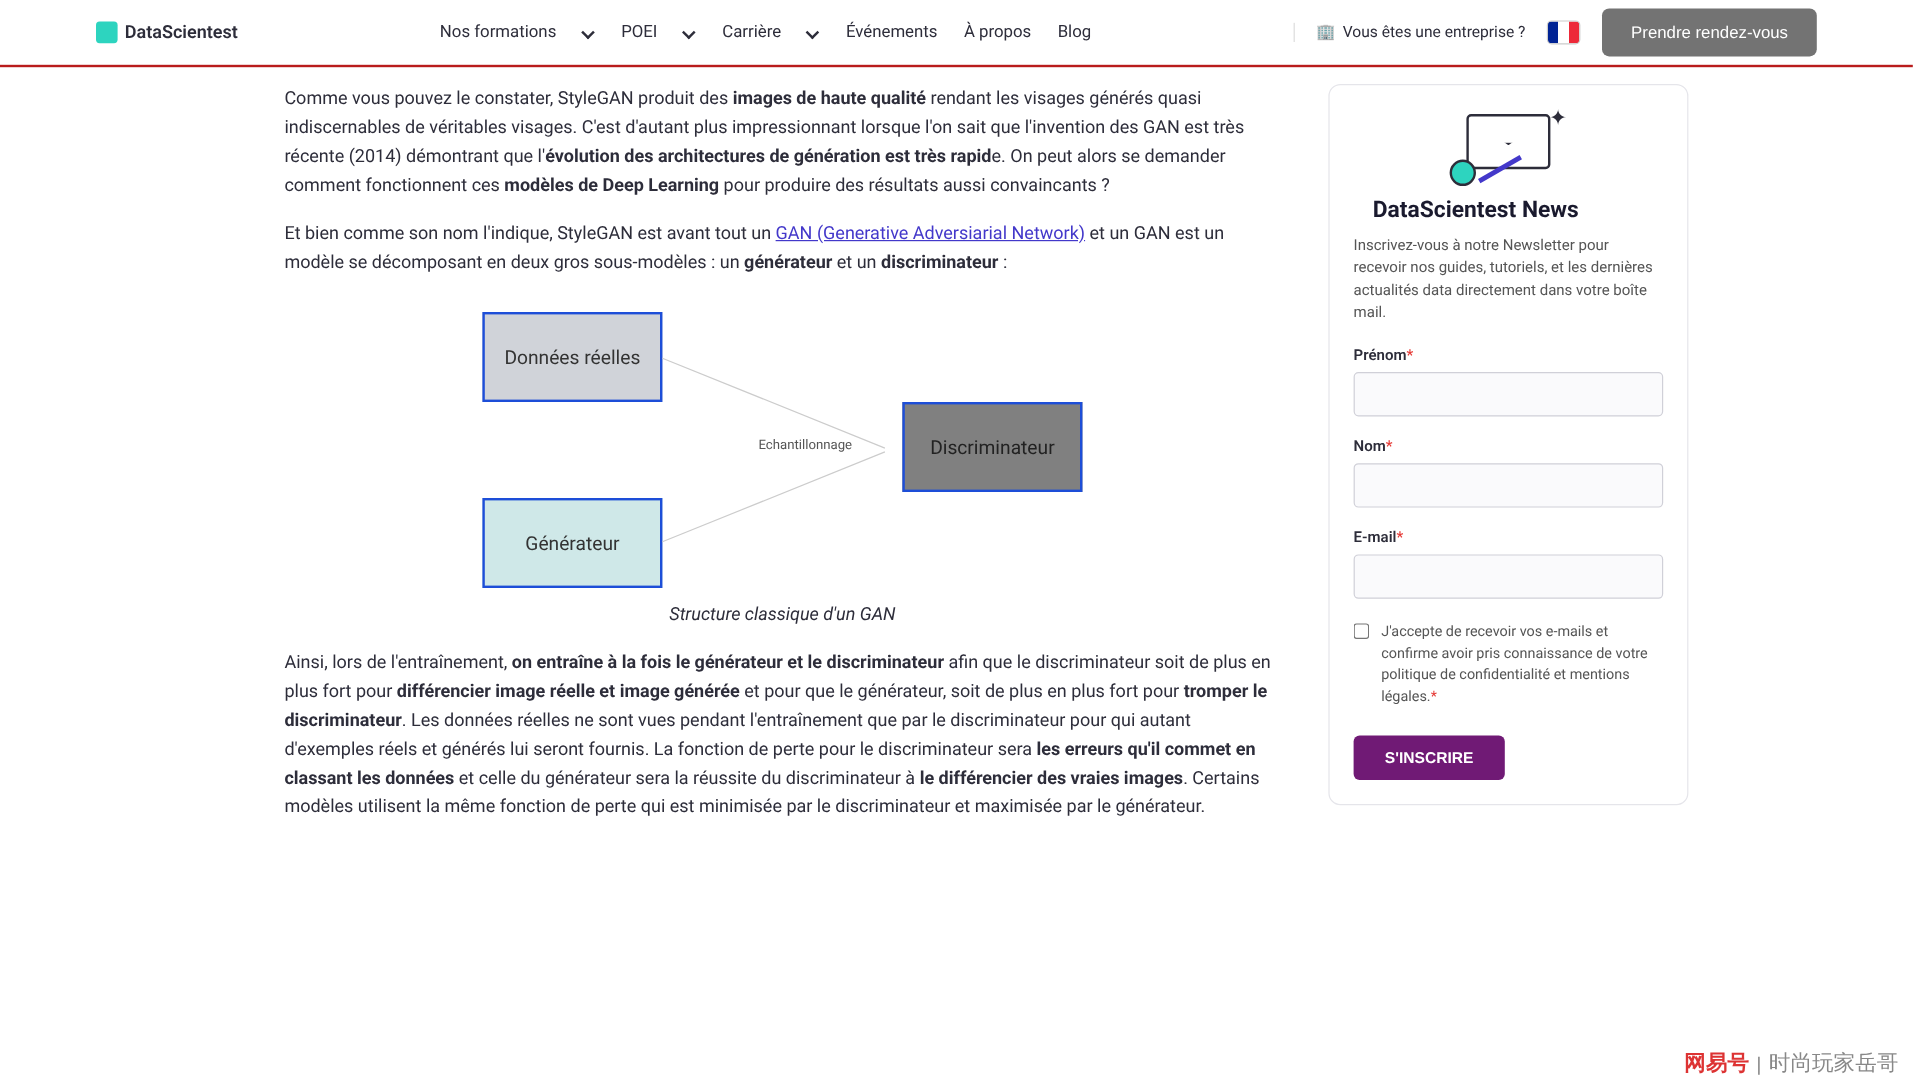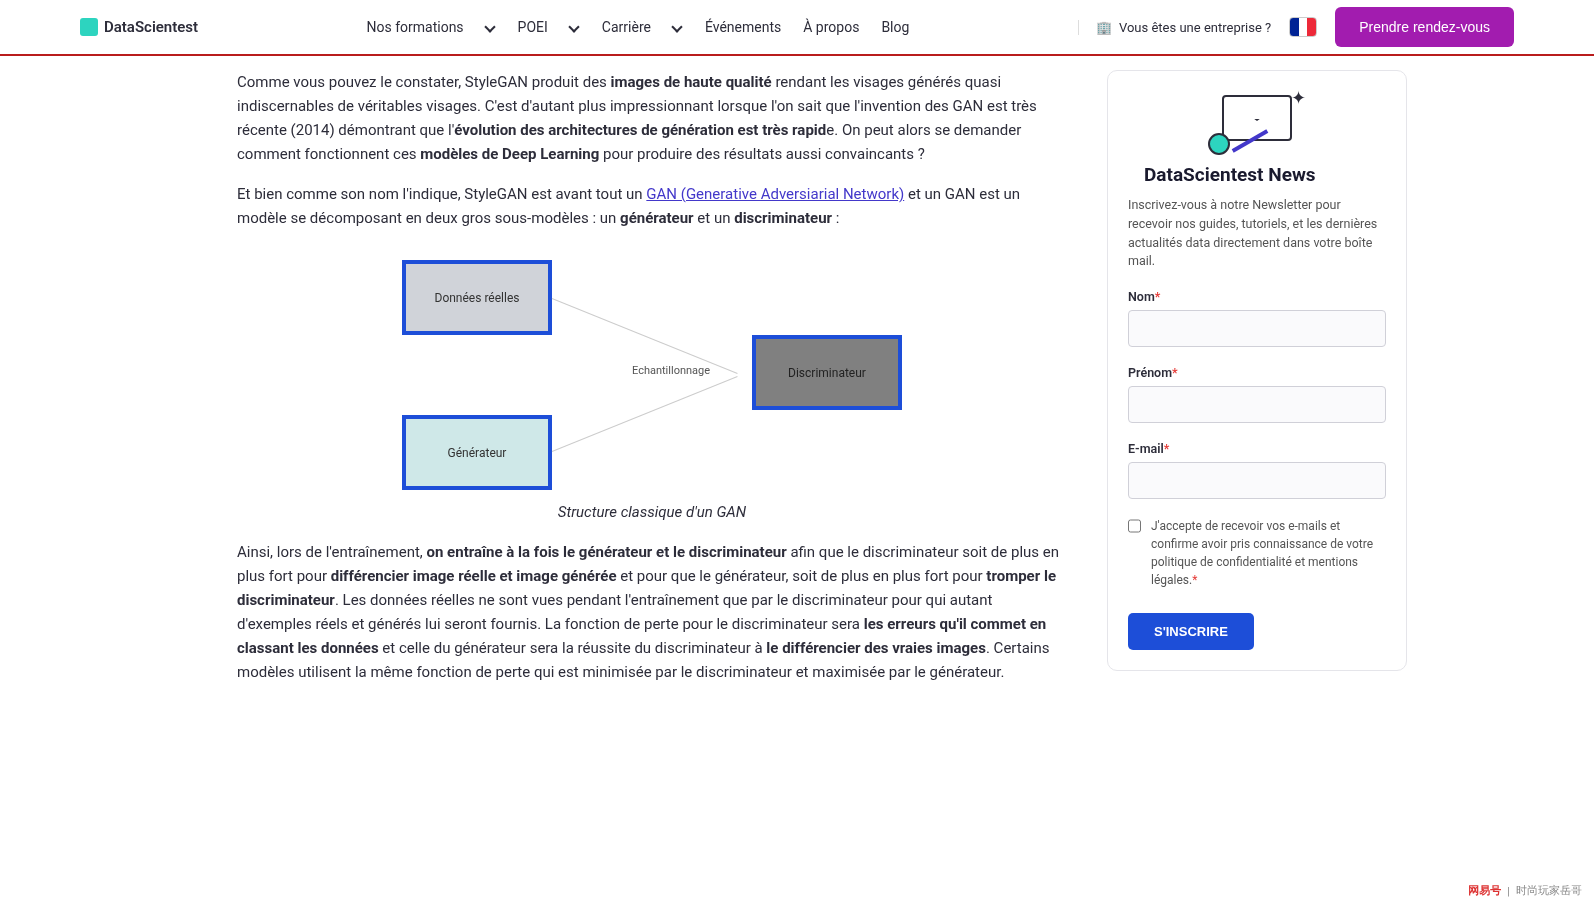--- a/index.html
+++ b/index.html
@@ -7,28 +7,28 @@
 .header { display: flex; align-items: center; justify-content: space-between; padding: 10px 80px; border-bottom: 2px solid #b91c1c; position: fixed; top:0; left:0; right:0; background:#fff; z-index:10; height:56px;}
 .logo { display: flex; align-items: center; gap: 6px; color: #2d2d3a; font-weight: 600; font-size: 15px;}
 .logo-icon { width: 18px; height: 18px; background: #2dd4bf; border-radius: 3px; position: relative;}
 .nav { display: flex; gap: 22px; align-items: center; font-size: 14px; color: #2d2d3a;}
 .nav-item { display:flex; align-items:center; gap:20px; cursor:pointer;}
 .chevron { width: 12px; height:12px; display:inline-block; position:relative;}
 .chevron::after { content:''; position:absolute; top:2px; left:2px; width:6px; height:6px; border-right:2px solid #2d2d3a; border-bottom:2px solid #2d2d3a; transform:rotate(45deg);}
 .right-header { display:flex; align-items:center; gap:18px;}
 .enterprise { font-size:13px; color:#2d2d3a; display:flex; align-items:center; gap:6px; padding-left:18px; border-left:1px solid #ddd;}
 .flag { width:28px; height:20px; border:1px solid #ccc; border-radius:4px; background:linear-gradient(to right,#002395 33%,#fff 33%,#fff 66%,#ed2939 66%); padding:2px;}
-.cta-btn { background:#a21caf; color:#fff; padding:12px 24px; border-radius:6px; font-size:14px; font-weight:500; cursor:pointer; border:none;}
+.cta-btn { background:#737373; color:#fff; padding:12px 24px; border-radius:6px; font-size:14px; font-weight:500; cursor:pointer; border:none;}
 .page { display:flex; gap:40px; padding: 70px 80px 40px; max-width:1500px; margin:0 auto;}
 .article { flex:1; max-width: 830px; margin-left:110px;}
 .article p { font-size:15px; line-height:1.6; color:#2d2d3a; margin-bottom:16px;}
 .article h2 { font-size:24px; font-weight:700; margin:50px 0 16px; color:#1a1a2e;}
 .article a { color:#4338ca; text-decoration:underline;}
 .diagram { margin: 30px auto 10px; width:500px; height:230px; position:relative;}
-.dbox { position:absolute; border:4px solid #1d4ed8; display:flex; align-items:center; justify-content:center; font-size:12px; color:#333;}
+.dbox { position:absolute; border:2px solid #1d4ed8; display:flex; align-items:center; justify-content:center; font-size:16px; color:#333;}
 .dbox.real { top:0; left:0; width:150px; height:75px; background:#d0d3d9;}
 .dbox.gen { bottom:0; left:0; width:150px; height:75px; background:#cfe8e8;}
 .dbox.disc { top:75px; right:0; width:150px; height:75px; background:#808080; color:#222;}
 .dlabel { position:absolute; top:104px; left:230px; font-size:11px; color:#555;}
 .dline1 { position:absolute; top:38px; left:150px; width:200px; height:1px; background:#ccc; transform-origin:left; transform:rotate(22deg);}
 .dline2 { position:absolute; bottom:38px; left:150px; width:200px; height:1px; background:#ccc; transform-origin:left; transform:rotate(-22deg);}
 .caption { text-align:center; font-style:italic; font-size:15px; margin-bottom:30px;}
 .quote { padding:0 40px; margin:20px 0 30px;}
 .quote p { font-style:italic; font-weight:600; font-size:15px; line-height:1.6;}
 .sidebar { width:300px; flex-shrink:0;}
@@ -41,22 +41,22 @@
 .spark { position:absolute; top:-4px; right:-4px; color:#2d2d3a; font-size:18px;}
 .news-card h3 { font-size:19px; font-weight:700; margin-bottom:10px; color:#1a1a2e;margin-left:16px;}
 .news-desc { font-size:12.5px; color:#555; line-height:1.5; margin-bottom:18px;}
 .form-group { margin-bottom:18px;}
 .form-group label { display:block; font-size:12.5px; font-weight:600; margin-bottom:6px; color:#2d2d3a;}
 .req { color:#e53935;}
 .form-group input[type=text], .form-group input[type=email] { width:100%; padding:10px; border:1px solid #d0d0d8; border-radius:4px; background:#fafafc; font-size:13px;}
 .checkbox-row { display:flex; gap:10px; align-items:flex-start; margin-bottom:24px;}
 .checkbox-row input { margin-top:2px; width:14px; height:14px;}
 .checkbox-row label { font-size:12px; color:#555; line-height:1.5;}
-.submit-btn { background:#1d4ed8; color:#fff; border:none; padding:11px 26px; border-radius:5px; font-size:13px; font-weight:700; cursor:pointer;}
-.footer-mark { position:fixed; bottom:8px; right:12px; font-size:11px; color:#888; display:flex; align-items:flex-end; gap:6px;margin-top:24px;}
+.submit-btn { background:#701a75; color:#fff; border:none; padding:11px 26px; border-radius:5px; font-size:13px; font-weight:700; cursor:pointer;}
+.footer-mark { position:fixed; bottom:8px; right:12px; font-size:18px; color:#888; display:flex; align-items:flex-end; gap:6px;margin-top:24px;}
 .footer-mark .nm { color:#d33; font-weight:600;}
 strong { font-weight:700;}
 </style>
 </head>
 <body>
 
 <header class="header">
   <div class="logo">
     <span class="logo-icon"></span>
     <span>DataScientest</span>
@@ -126,25 +126,25 @@
       <div class="news-icon">
         <div class="env"></div>
         <div class="circ"></div>
         <div class="pen"></div>
         <div class="spark">✦</div>
       </div>
       <h3>DataScientest News</h3>
       <p class="news-desc">Inscrivez-vous à notre Newsletter pour recevoir nos guides, tutoriels, et les dernières actualités data directement dans votre boîte mail.</p>
 
       <div class="form-group">
-        <label><span>Nom</span><span class="req">*</span></label>
+        <label><span>Prénom</span><span class="req">*</span></label>
         <input type="text" style="">
       </div>
       <div class="form-group">
-        <label><span>Prénom</span><span class="req">*</span></label>
+        <label><span>Nom</span><span class="req">*</span></label>
         <input type="text" style="">
       </div>
       <div class="form-group">
         <label><span>E-mail</span><span class="req">*</span></label>
         <input type="email" style="">
       </div>
       <div class="checkbox-row">
         <input type="checkbox" style="">
         <label><span>J'accepte de recevoir vos e-mails et confirme avoir pris connaissance de votre politique de confidentialité et mentions légales.</span><span class="req">*</span></label>
       </div>

